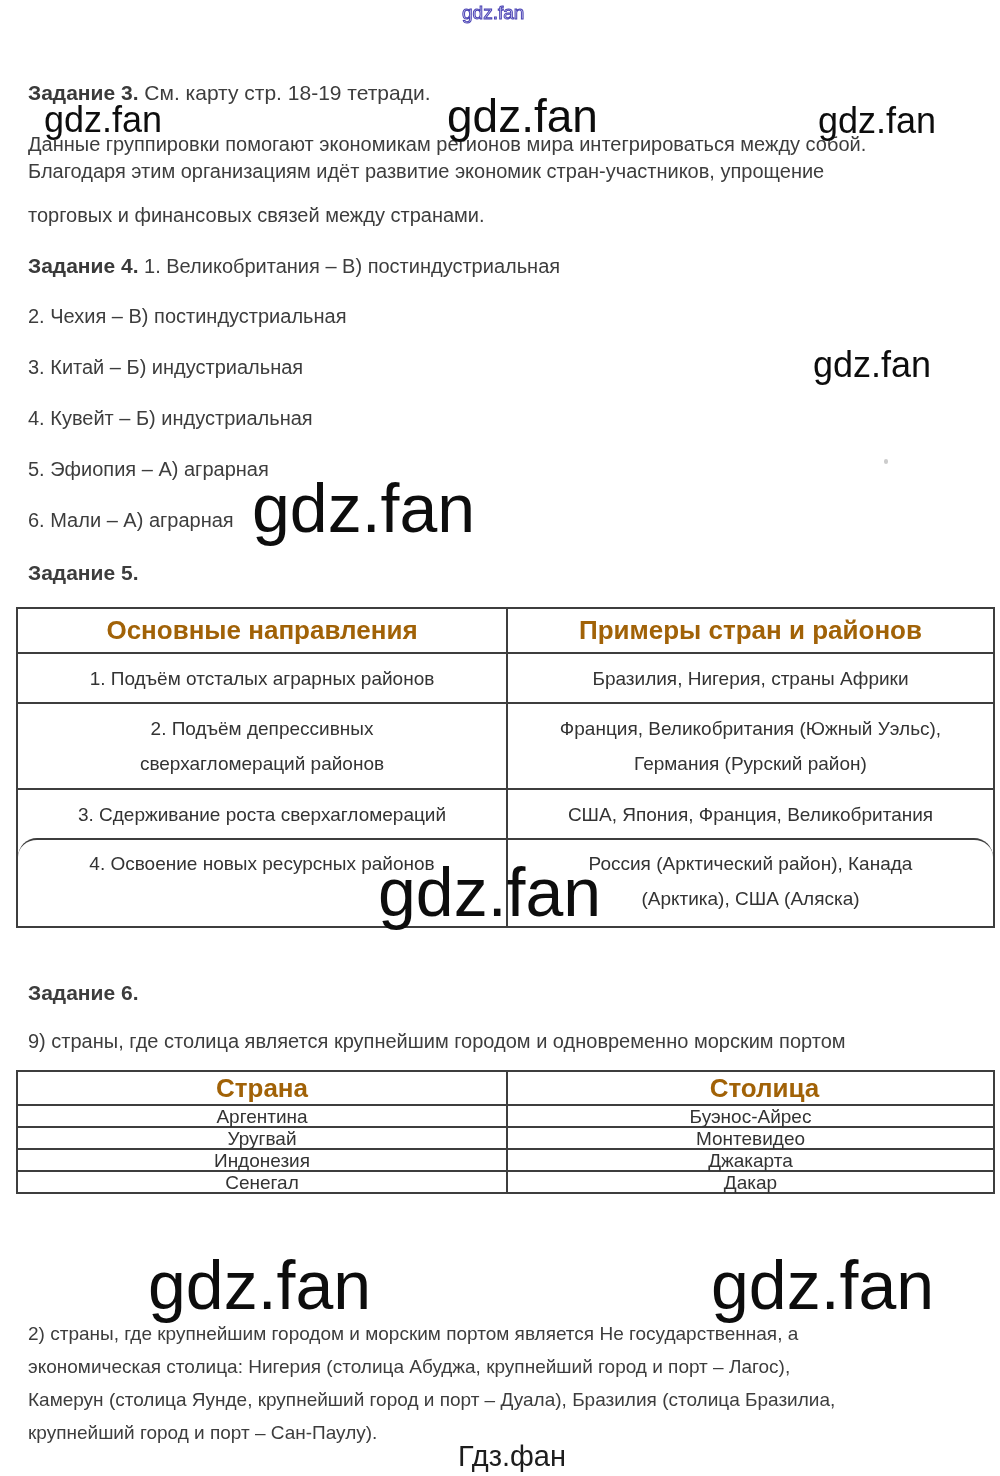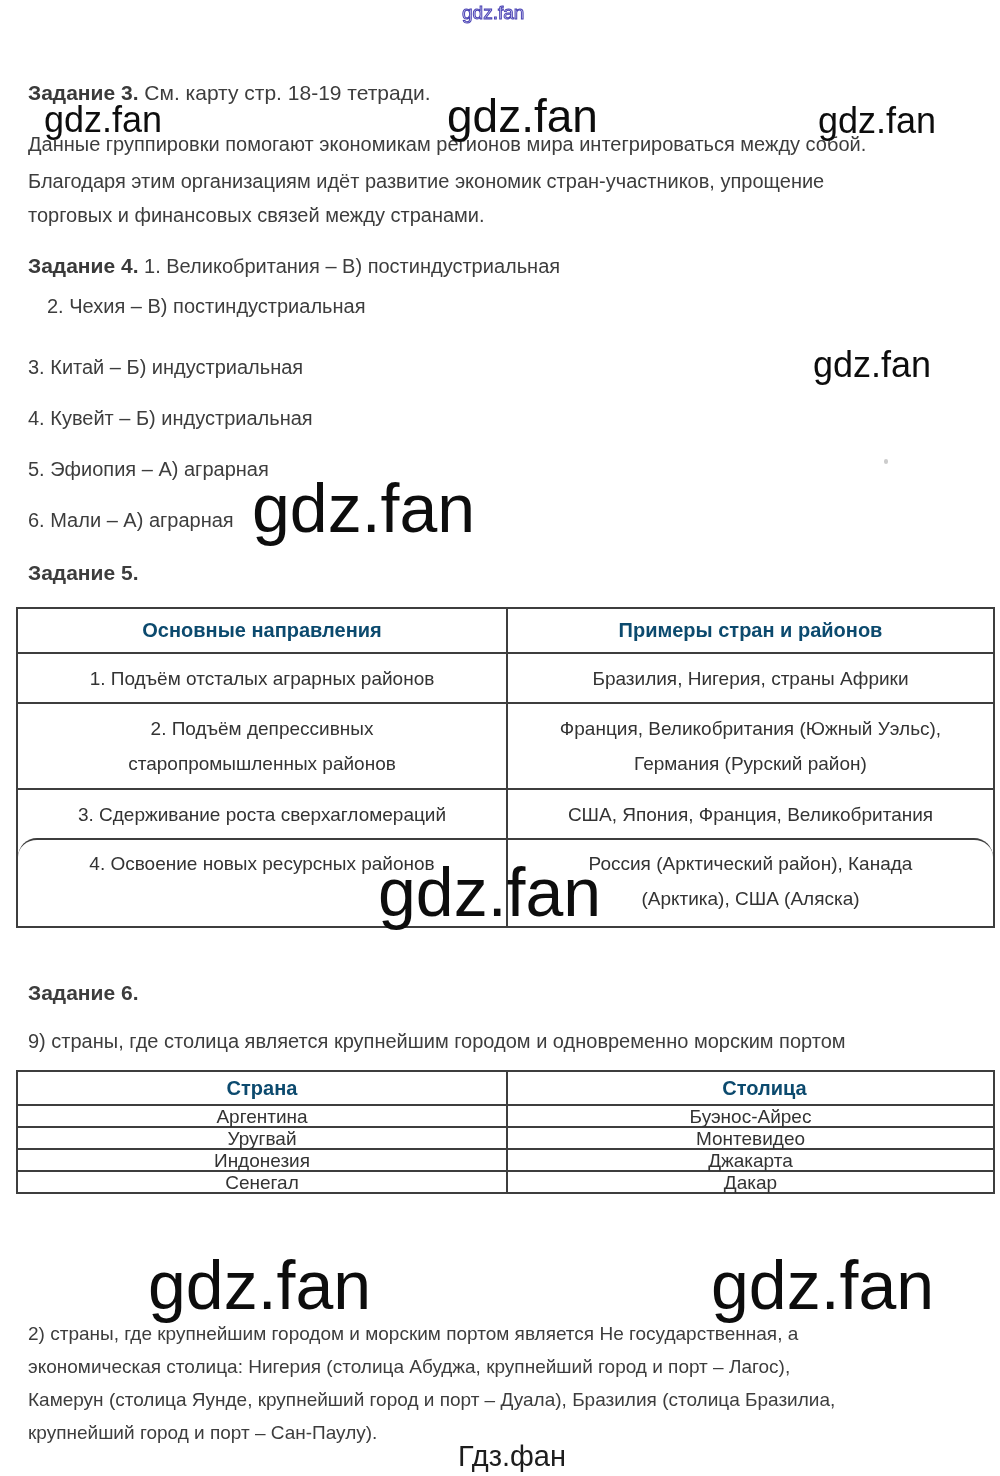--- a/index.html
+++ b/index.html
@@ -31,46 +31,46 @@
     border:2px solid #3e3e3e;color:#333333;background:transparent;
   }
   .trow{display:flex;border-top:2px solid #3e3e3e;box-sizing:border-box;}
   .trow.first{border-top:none;}
   .tcell{
     box-sizing:border-box;display:flex;flex-direction:column;justify-content:center;
     align-items:center;text-align:center;font-size:19px;line-height:35px;
   }
   .tcell.left{flex:0 0 490px;border-right:2px solid #3e3e3e;}
   .tcell.right{flex:1 1 auto;text-align:center;}
-  .tcell.header{font-size:20px;font-weight:bold;color:#0c4a6e;}
+  .tcell.header{font-size:26px;font-weight:bold;color:#a16207;}
   .t5{top:607px;}
   .t6{top:1070px;}
   .t5 .hrow{height:43px;}
   .t5 .r1{height:50px;}
   .t5 .r2{height:86px;}
   .t5 .r3{height:50px;}
   .t5 .r4{height:88px;border-radius:19px;}
   .t6 .hrow{height:32px;gap:28px;}
   .t6 .r{height:22px;}
   .footer-line{left:0;width:1000px;text-align:center;font-size:29px;color:#1d1d1d;top:1440px;padding-left:12px;}
   .speck{position:absolute;left:884px;top:459px;width:4px;height:5px;background:#9a9a9a;border-radius:2px;opacity:.5;}
 </style>
 </head>
 <body>
 
 <div class="page">
 
   <div class="abs h-task" style="top:81px;"><span class="heading-bold">Задание 3.</span><span style="font-weight:normal;"> См. карту стр. 18-19 тетради.</span></div>
 
   <div class="abs body-line" style="top:133px;">Данные группировки помогают экономикам регионов мира интегрироваться между собой.</div>
-  <div class="abs body-line" style="top:170px;">Благодаря этим организациям идёт развитие экономик стран-участников, упрощение</div>
+  <div class="abs body-line" style="top:160px;">Благодаря этим организациям идёт развитие экономик стран-участников, упрощение</div>
   <div class="abs body-line" style="top:204px;">торговых и финансовых связей между странами.</div>
 
   <div class="abs body-line" style="top:254px;"><span class="heading-bold" style="font-size:21px;">Задание 4.</span><span> </span><span>1. Великобритания – В) постиндустриальная</span></div>
-  <div class="abs body-line" style="top:295px;margin-left:19px;">2. Чехия – В) постиндустриальная</div>
+  <div class="abs body-line" style="top:305px;">2. Чехия – В) постиндустриальная</div>
   <div class="abs body-line" style="top:356px;">3. Китай – Б) индустриальная</div>
   <div class="abs body-line" style="top:407px;">4. Кувейт – Б) индустриальная</div>
   <div class="abs body-line" style="top:458px;">5. Эфиопия – А) аграрная</div>
   <div class="abs body-line" style="top:509px;">6. Мали – А) аграрная</div>
 
   <div class="abs h-task" style="top:561px;">Задание 5.</div>
 
   <div class="dtable t5">
     <div class="trow first hrow">
       <div class="tcell left header">Основные направления</div>
@@ -80,21 +80,21 @@
       <div class="tcell left">
         <div>1. Подъём отсталых аграрных районов</div>
       </div>
       <div class="tcell right">
         <div>Бразилия, Нигерия, страны Африки</div>
       </div>
     </div>
     <div class="trow r2">
       <div class="tcell left">
         <div>2. Подъём депрессивных</div>
-        <div>старопромышленных районов</div>
+        <div>сверхагломераций районов</div>
       </div>
       <div class="tcell right">
         <div>Франция, Великобритания (Южный Уэльс),</div>
         <div>Германия (Рурский район)</div>
       </div>
     </div>
     <div class="trow r3">
       <div class="tcell left">
         <div>3. Сдерживание роста сверхагломераций</div>
       </div>

